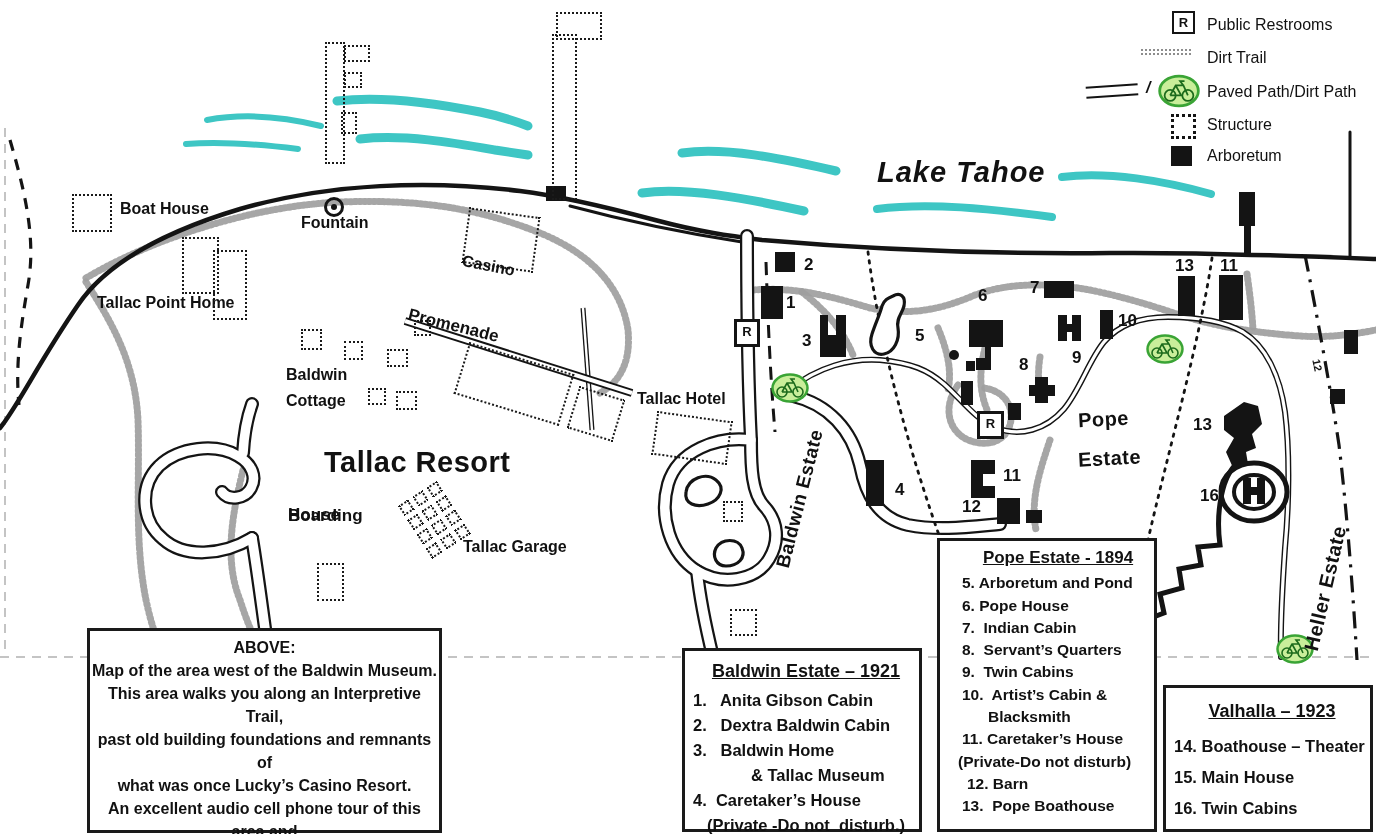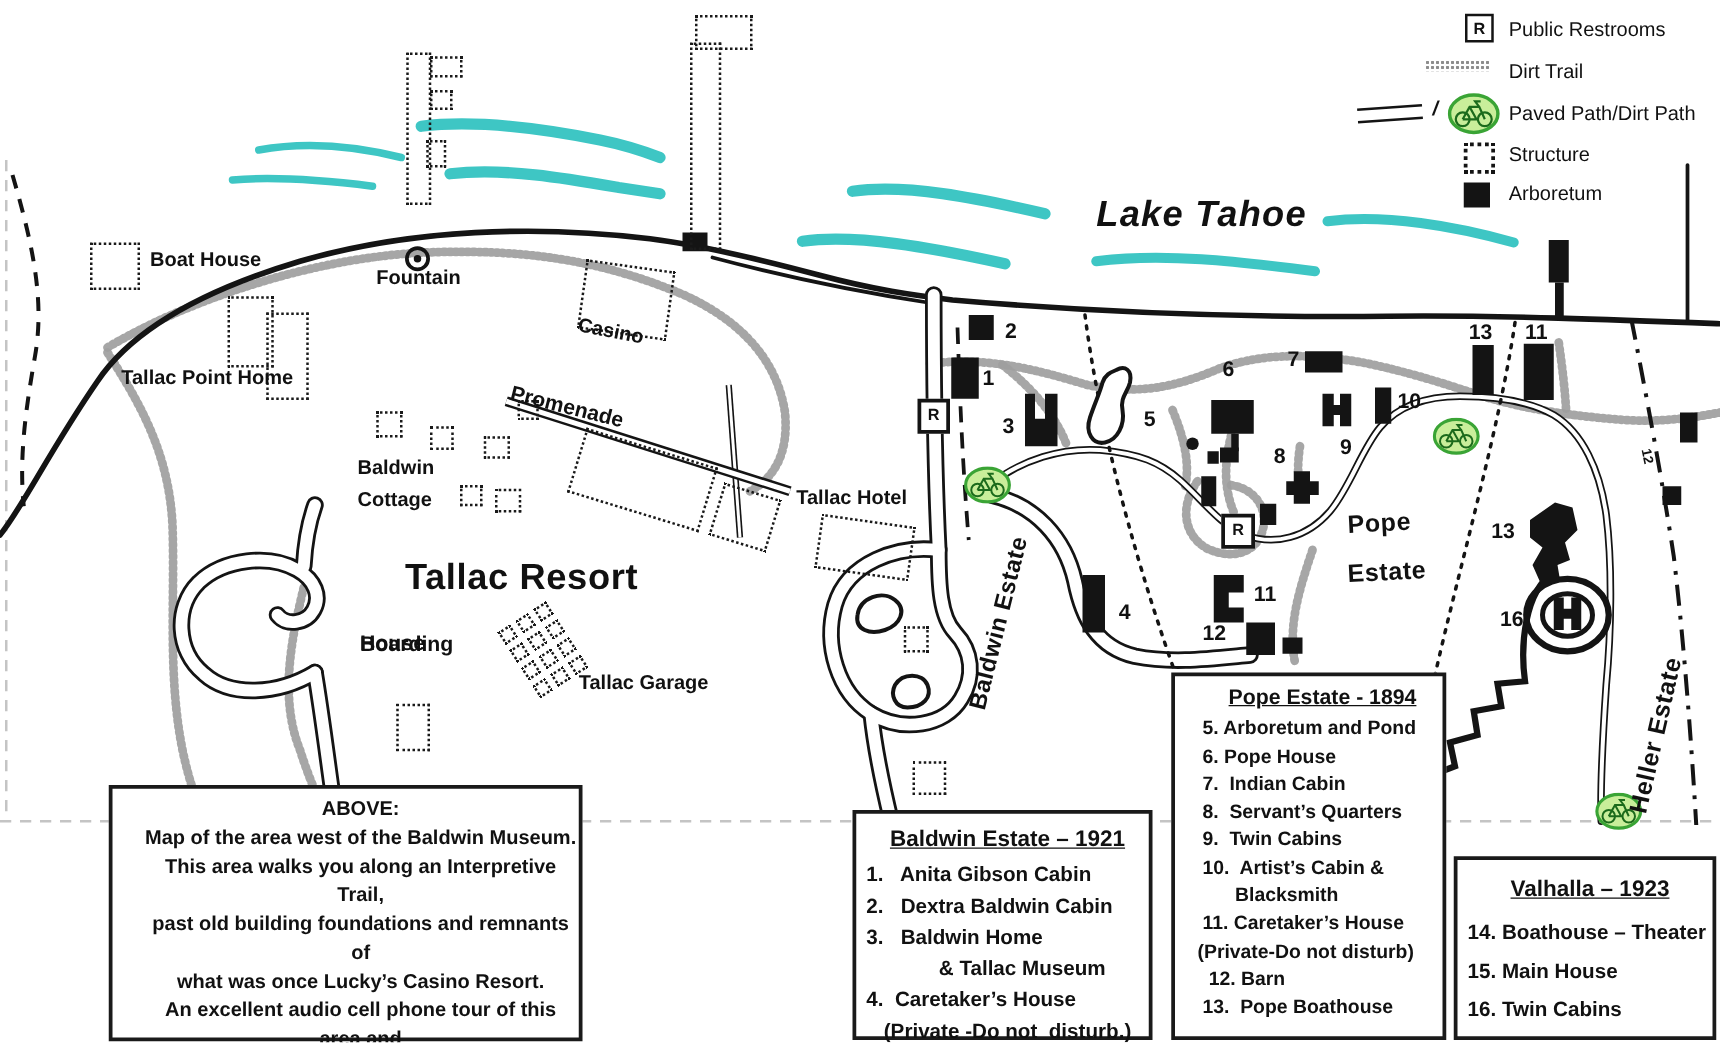--- a/index.html
+++ b/index.html
@@ -32,21 +32,21 @@
   .lbl{position:absolute;z-index:3;font-weight:700;font-size:16px;white-space:nowrap;}
   .num{position:absolute;z-index:3;font-weight:700;font-size:17px;white-space:nowrap;}
   .big{font-weight:900;font-size:29px;letter-spacing:.5px;}
   .lake{font-size:29px;font-style:italic;font-weight:700;letter-spacing:1px;}
   .estate{font-size:20px;letter-spacing:.5px;}
   .rot{transform-origin:0 0;}
   .found{position:absolute;z-index:2;border:2.5px dotted #1a1a1a;background:transparent;}
   .rbox{position:absolute;z-index:3;background:#fff;border:3px solid #141414;
         font-weight:700;font-size:13px;text-align:center;line-height:20px;}
   .bike{position:absolute;z-index:3;}
-  .tbox{position:absolute;z-index:4;background:#fff;border:3px solid #1a1a1a;font-weight:700;padding-left:24px;}
+  .tbox{position:absolute;z-index:4;background:#fff;border:3px solid #1a1a1a;font-weight:700;}
   .tbox .ttl{text-align:center;text-decoration:underline;font-size:18px;margin:6px 4px 4px;}
   .tbox .ln{white-space:pre-wrap;}
   .legend{position:absolute;z-index:3;}
   .leg-label{position:absolute;font-size:16px;font-weight:400;white-space:nowrap;}
   .dirtswatch{position:absolute;width:52px;height:9px;
       background-image:radial-gradient(#8d8d8d 1.1px,transparent 1.4px);background-size:4px 4px;}
   .dbl{position:absolute;width:52px;height:8px;border-top:2.5px solid #141414;border-bottom:2.5px solid #141414;transform:rotate(-4deg);}
   .fnd-ico{position:absolute;width:19px;height:19px;border:3px dotted #141414;}
   .str-ico{position:absolute;width:21px;height:20px;background:#141414;}
   .fountain{position:absolute;z-index:3;width:14px;height:14px;border:3px solid #141414;border-radius:50%;}

